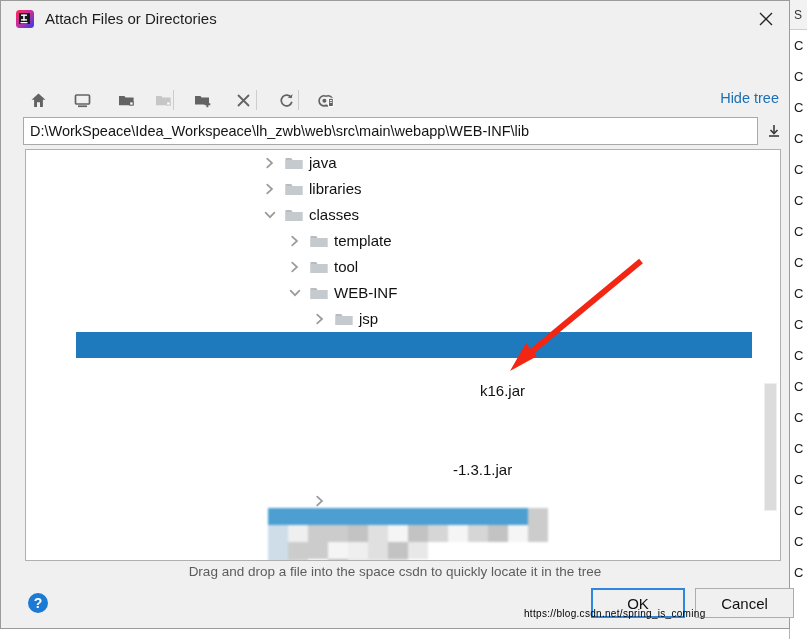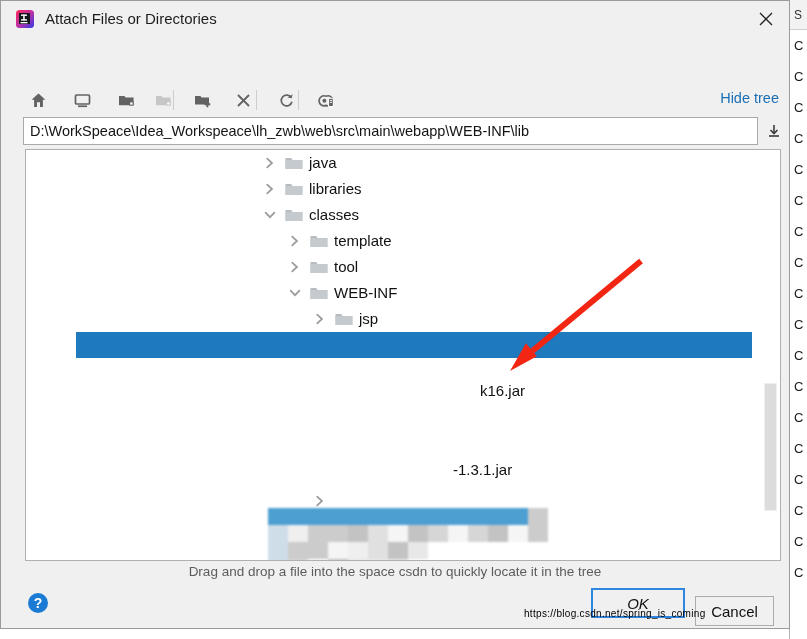--- a/index.html
+++ b/index.html
@@ -214,22 +214,22 @@
     height: 30px;
     box-sizing: border-box;
     background: #f0f0f0;
     border: 1px solid #adadad;
     font-family: "Liberation Sans", sans-serif;
     font-size: 15px;
     color: #101010;
     cursor: default;
     padding: 0;
   }
-  #ok-btn { left: 590px; width: 94px; border: 2px solid #2e86de; font-style: italic; }
-  #cancel-btn { left: 694px; width: 79px; margin-top: 8px; }
+  #ok-btn { left: 590px; width: 94px; border: 2px solid #2e86de; }
+  #cancel-btn { left: 694px; width: 99px; }
 
   
   #arrow { position: absolute; left: 0; top: 0; width: 807px; height: 639px; pointer-events: none; }
 
   
   #watermark {
     position: absolute; left: 524px; top: 608px;
     font-size: 10px;
     color: #000000;
     letter-spacing: 0.3px;

